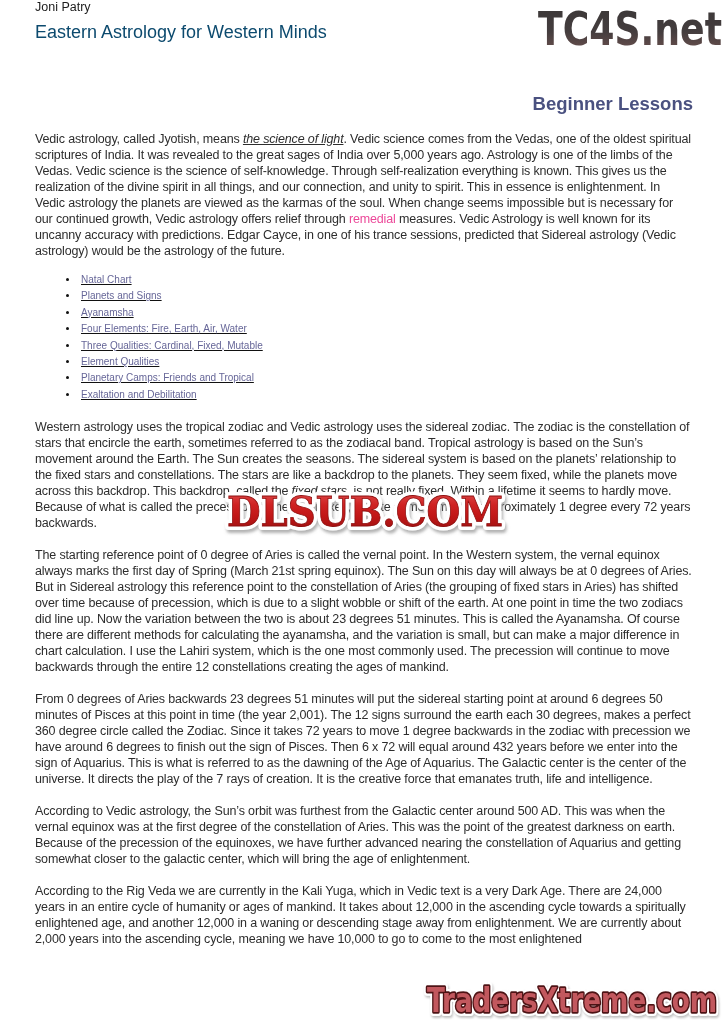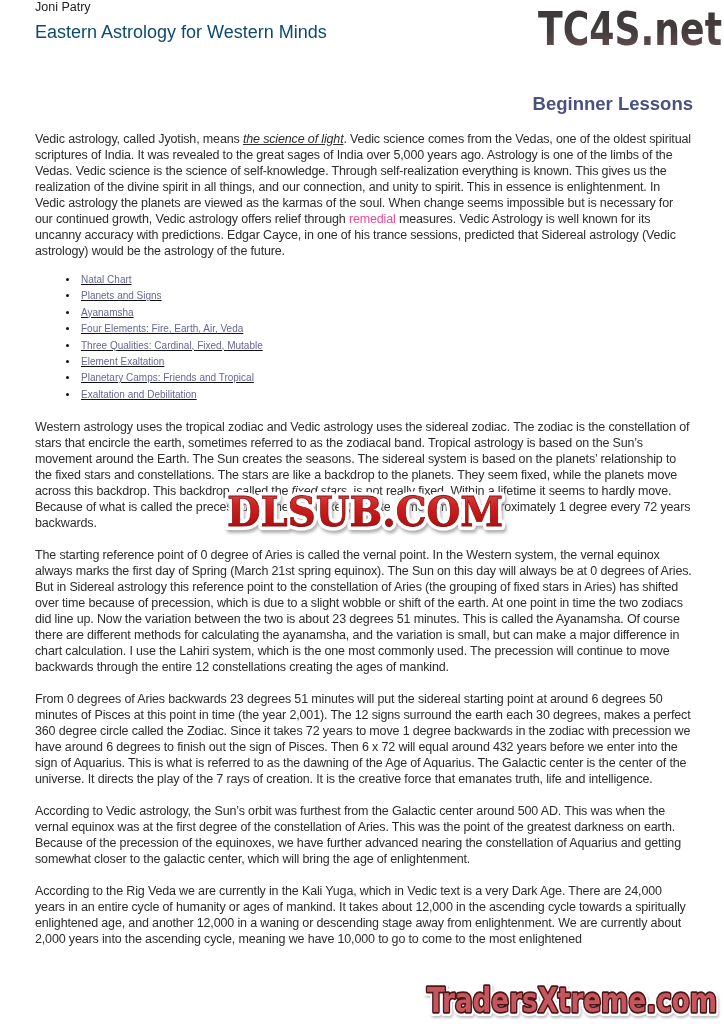--- a/index.html
+++ b/index.html
@@ -118,23 +118,23 @@
     <div class="doc-title">Eastern Astrology for Western Minds</div>
 
     <h1 class="sec-beginner">Beginner Lessons</h1>
 
     <p class="body-para"><span>Vedic astrology, called Jyotish, means </span><em>the science of light</em><span>. Vedic science comes from the Vedas, one of the oldest spiritual scriptures of India. It was revealed to the great sages of India over 5,000 years ago. Astrology is one of the limbs of the Vedas. Vedic science is the science of self-knowledge. Through self-realization everything is known. This gives us the realization of the divine spirit in all things, and our connection, and unity to spirit. This in essence is enlightenment. In Vedic astrology the planets are viewed as the karmas of the soul. When change seems impossible but is necessary for our continued growth, Vedic astrology offers relief through </span><a class="inline-link">remedial</a><span> measures. Vedic Astrology is well known for its uncanny accuracy with predictions. Edgar Cayce, in one of his trance sessions, predicted that Sidereal astrology (Vedic astrology) would be the astrology of the future.</span></p>
 
     <ul class="lesson-list">
       <li><a class="lesson-link">Natal Chart</a></li>
       <li><a class="lesson-link">Planets and Signs</a></li>
       <li><a class="lesson-link">Ayanamsha</a></li>
-      <li><a class="lesson-link">Four Elements: Fire, Earth, Air, Veda</a></li>
+      <li><a class="lesson-link">Four Elements: Fire, Earth, Air, Water</a></li>
       <li><a class="lesson-link">Three Qualities: Cardinal, Fixed, Mutable</a></li>
-      <li><a class="lesson-link">Element Exaltation</a></li>
+      <li><a class="lesson-link">Element Qualities</a></li>
       <li><a class="lesson-link">Planetary Camps: Friends and Tropical</a></li>
       <li><a class="lesson-link">Exaltation and Debilitation</a></li>
     </ul>
 
 
     <p class="body-para"><span>Western astrology uses the tropical zodiac and Vedic astrology uses the sidereal zodiac. The zodiac is the constellation of stars that encircle the earth, sometimes referred to as the zodiacal band. Tropical astrology is based on the Sun’s movement around the Earth. The Sun creates the seasons. The sidereal system is based on the planets’ relationship to the fixed stars and constellations. The stars are like a backdrop to the planets. They seem fixed, while the planets move across this backdrop. This backdrop, called the </span><em>fixed stars</em><span>, is not really fixed. Within a lifetime it seems to hardly move. Because of what is called the precession of the equinoxes, its rate of movement is approximately 1 degree every 72 years backwards.</span></p>
 
     <p class="body-para">The starting reference point of 0 degree of Aries is called the vernal point. In the Western system, the vernal equinox always marks the first day of Spring (March 21st spring equinox). The Sun on this day will always be at 0 degrees of Aries. But in Sidereal astrology this reference point to the constellation of Aries (the grouping of fixed stars in Aries) has shifted over time because of precession, which is due to a slight wobble or shift of the earth. At one point in time the two zodiacs did line up. Now the variation between the two is about 23 degrees 51 minutes. This is called the Ayanamsha. Of course there are different methods for calculating the ayanamsha, and the variation is small, but can make a major difference in chart calculation. I use the Lahiri system, which is the one most commonly used. The precession will continue to move backwards through the entire 12 constellations creating the ages of mankind.</p>
 
     <p class="body-para">From 0 degrees of Aries backwards 23 degrees 51 minutes will put the sidereal starting point at around 6 degrees 50 minutes of Pisces at this point in time (the year 2,001). The 12 signs surround the earth each 30 degrees, makes a perfect 360 degree circle called the Zodiac. Since it takes 72 years to move 1 degree backwards in the zodiac with precession we have around 6 degrees to finish out the sign of Pisces. Then 6 x 72 will equal around 432 years before we enter into the sign of Aquarius. This is what is referred to as the dawning of the Age of Aquarius. The Galactic center is the center of the universe. It directs the play of the 7 rays of creation. It is the creative force that emanates truth, life and intelligence.</p>

